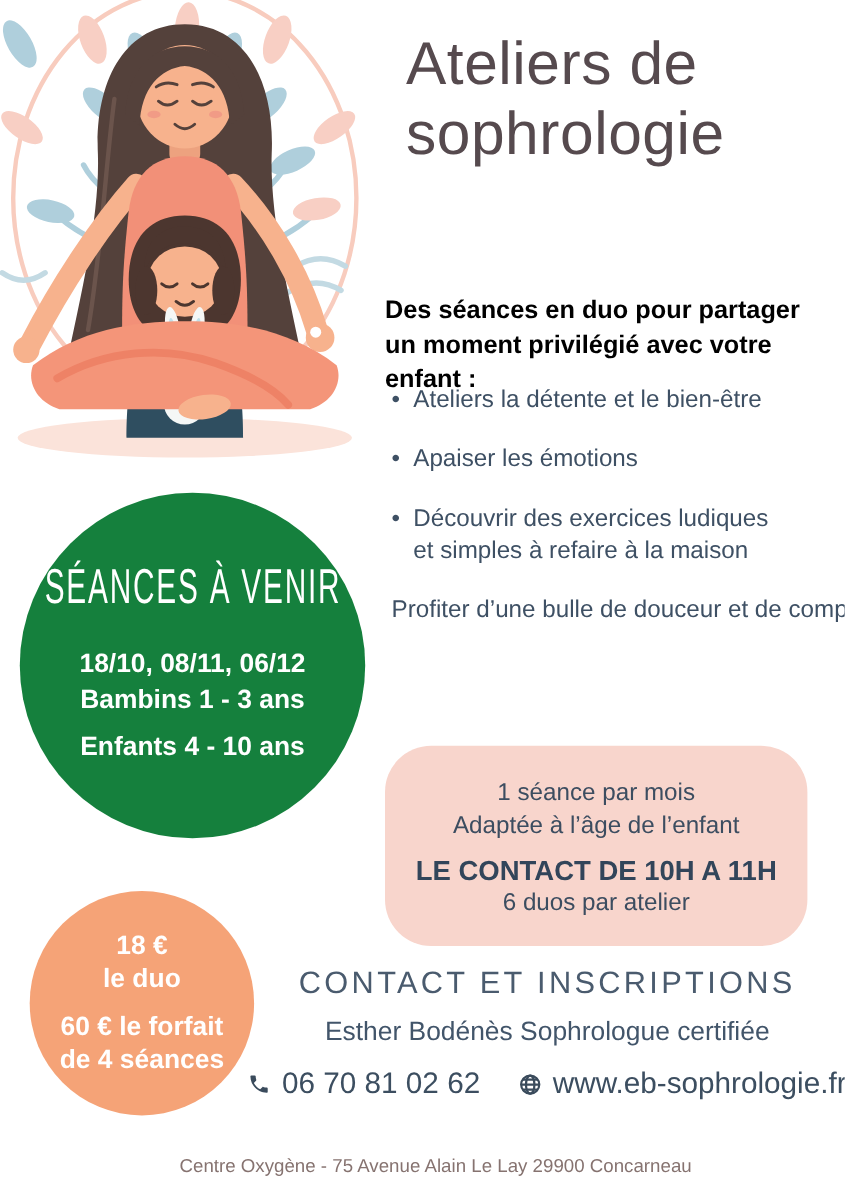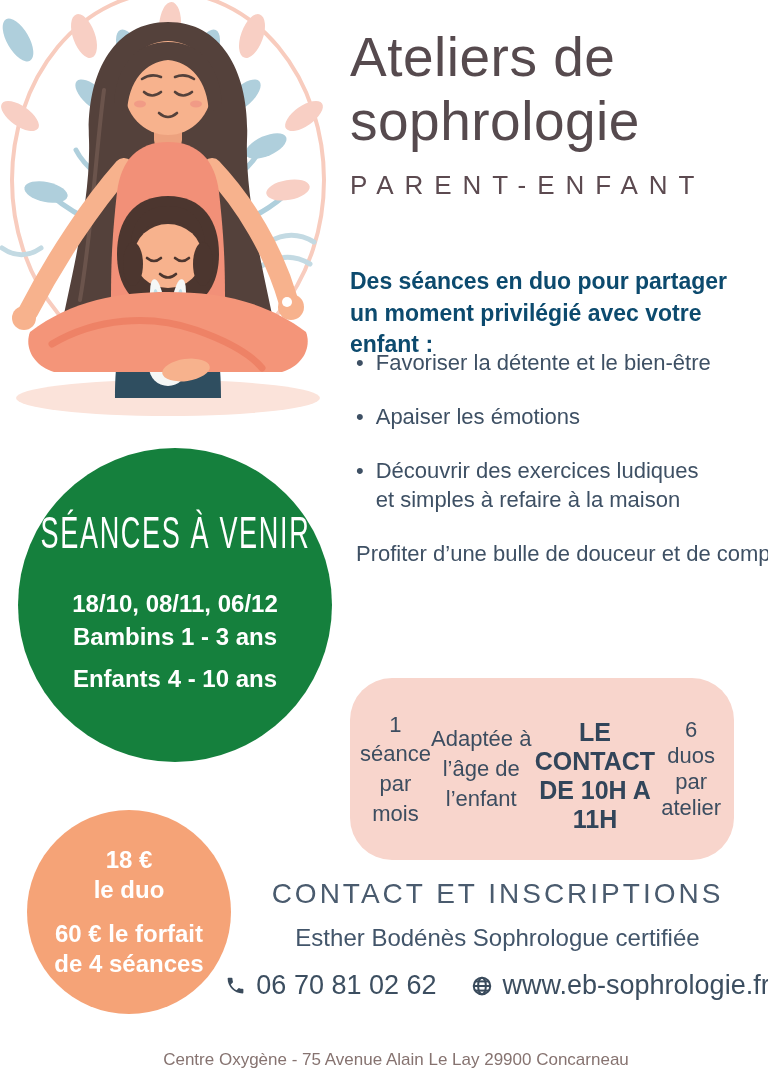--- a/index.html
+++ b/index.html
@@ -4,46 +4,46 @@
 <style>
   html,body{margin:0;padding:0;background:#ffffff;}
   .poster{
     position:relative;width:768px;height:1086px;background:#ffffff;
     font-family:"Liberation Sans", sans-serif;overflow:hidden;
   }
   
   .illustration{position:absolute;left:0;top:0;width:340px;height:430px;}
   
   .title-block{position:absolute;left:350px;top:26px;width:405px;}
-  .title-line{display:block;font-size:55px;line-height:1.16;color:#564a4e;font-weight:400;letter-spacing:.5px;}
+  .title-line{display:block;font-size:55px;line-height:1.16;color:#564a4e;font-weight:400;letter-spacing:.5px;margin-left:19px;}
   .subtitle{display:block;margin-top:16px;font-size:26px;color:#5c4a50;letter-spacing:.42em;font-weight:400;}
   
   .intro{position:absolute;left:350px;top:243px;width:400px;
-    font-size:23px;line-height:1.38;font-weight:bold;color:#0c4a6e;}
+    font-size:23px;line-height:1.38;font-weight:bold;color:#000000;}
   
   .benefits{position:absolute;left:356px;top:348px;width:360px;margin:0;padding:0;list-style:none;}
   .benefits li{display:flex;gap:12px;margin-bottom:25px;font-size:22px;line-height:1.32;color:#3e5064;}
   .benefits .dot{flex:0 0 auto;font-size:22px;line-height:1.32;color:#3e5064;}
   
   .sessions-circle{
     position:absolute;left:18px;top:448px;width:314px;height:314px;border-radius:50%;
     background:#15803d;color:#ffffff;text-align:center;
     display:flex;flex-direction:column;align-items:center;justify-content:center;
   }
   .sessions-heading{
     font-size:33px;font-weight:400;letter-spacing:2px;color:#ffffff;
     transform:scaleY(1.35) scaleX(.82);margin-bottom:26px;white-space:nowrap;
   }
   .session-group{font-size:24px;font-weight:bold;line-height:1.35;margin-top:10px;}
   .session-group:first-of-type{margin-top:0;}
   
   .schedule-box{
     position:absolute;left:350px;top:678px;width:384px;height:182px;border-radius:42px;
     background:#f8d5cc;color:#3c4d60;text-align:center;
-    display:flex;align-items:center;justify-content:center;padding:12px 10px;box-sizing:border-box;
+    display:flex;flex-direction:column;align-items:center;justify-content:center;padding:12px 10px;box-sizing:border-box;
   }
   .schedule-line{font-size:22px;line-height:1.35;}
   .schedule-time{font-size:25px;font-weight:bold;color:#32455a;margin-top:13px;}
   .schedule-capacity{font-size:22px;}
   
   .pricing-circle{
     position:absolute;left:27px;top:810px;width:204px;height:204px;border-radius:50%;
     background:#f5a377;color:#ffffff;text-align:center;
     display:flex;flex-direction:column;align-items:center;justify-content:center;
   }
@@ -162,29 +162,28 @@
 
       <path d="M30,332 C72,300 120,292 168,292 C216,292 264,300 306,332 C312,348 302,366 282,372 L54,372 C34,366 24,348 30,332 Z" fill="#f49579"></path>
       <path d="M52,344 C96,318 150,314 196,330 C230,342 252,356 262,368" fill="none" stroke="#ee8266" stroke-width="7" stroke-linecap="round"></path>
       <ellipse cx="186" cy="370" rx="24" ry="11" fill="#f7b28d" transform="rotate(-8 186 370)"></ellipse>
     </svg>
   </div>
 
   <div class="title-block">
     <span class="title-line">Ateliers de</span>
     <span class="title-line">sophrologie</span>
-    <span class="subtitle">PARENT-ENFANT</span>
   </div>
 
   <p class="intro">Des séances en duo pour partager un moment privilégié avec votre enfant :</p>
 
   <ul class="benefits">
     <li>
       <span class="dot">•</span>
-      <span>Favoriser la détente et le bien-être</span>
+      <span>Ateliers la détente et le bien-être</span>
     </li>
     <li>
       <span class="dot">•</span>
       <span>Apaiser les émotions</span>
     </li>
     <li>
       <span class="dot">•</span>
       <span>Découvrir des exercices ludiques et simples à refaire à la maison</span>
     </li>
     <li>

